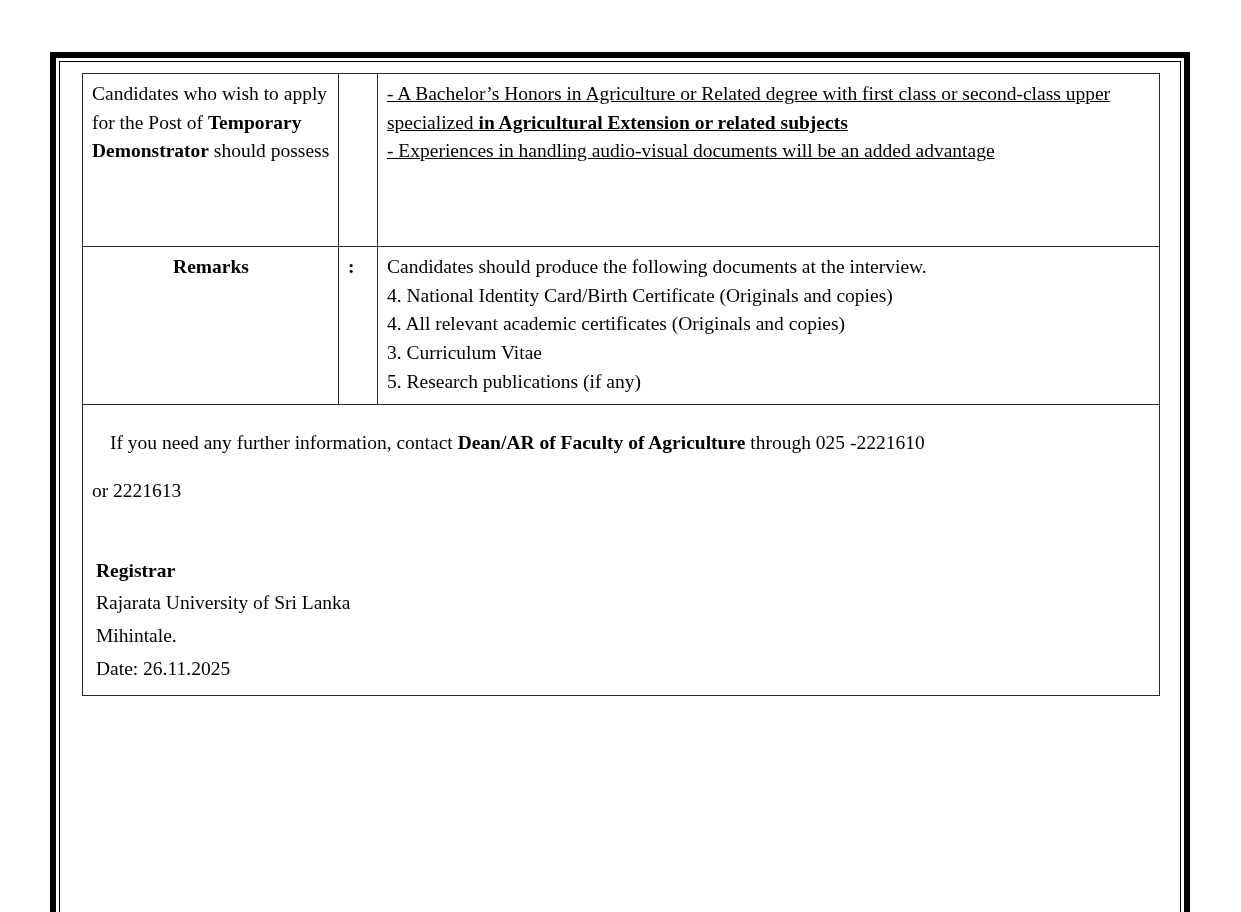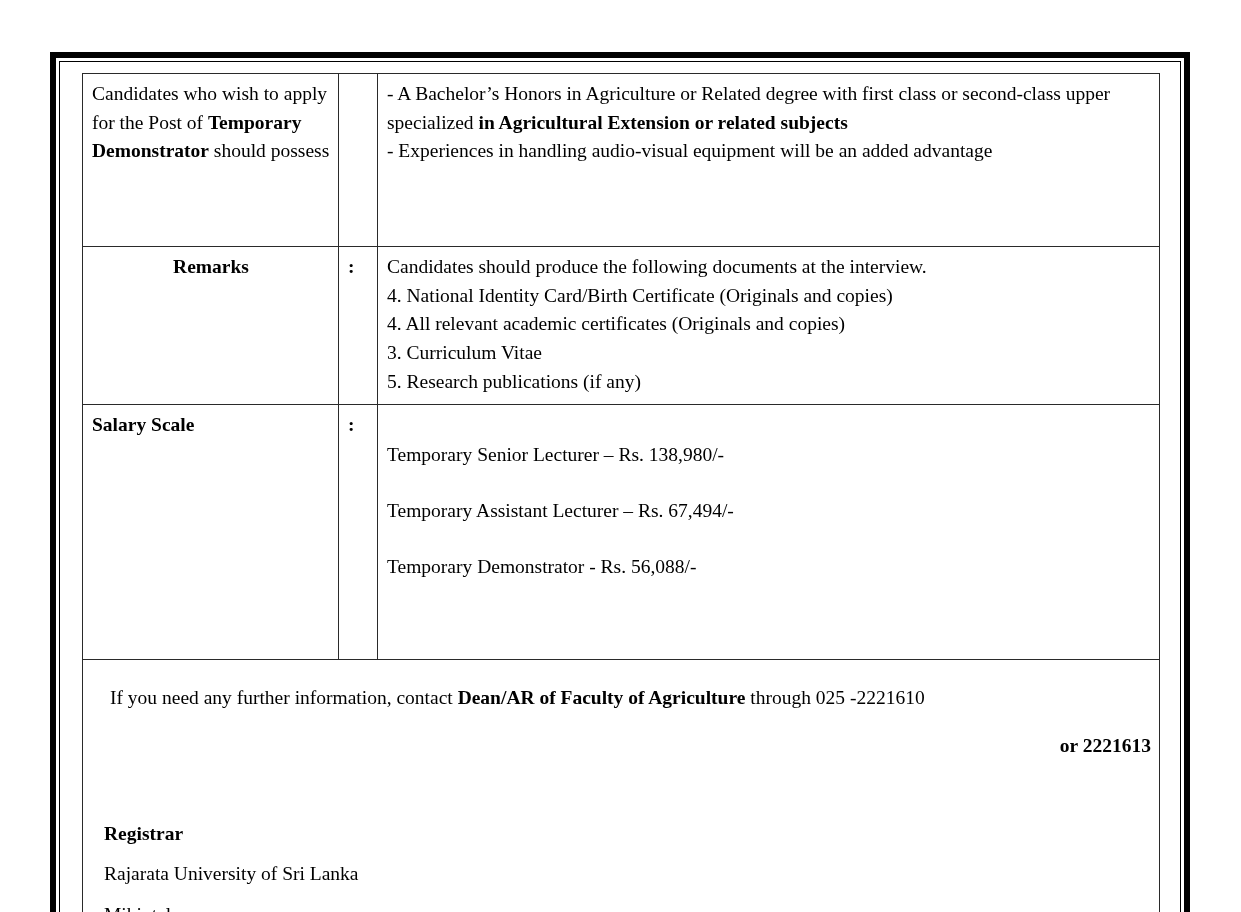--- a/index.html
+++ b/index.html
@@ -65,43 +65,43 @@
   td.label-cell   { padding-left: 11px; }
   td.colon-cell   { text-align: left; padding-left: 12px; font-weight: bold; }
   td.body-cell    { padding-left: 10px; }
 
   .b { font-weight: bold; }
 
   .row-line { margin: 0; }
 
   
   .r-criteria .label-cell { height: 158px; }
-  .r-criteria .body-cell  { padding-top: 6px; }
+  .r-criteria .body-cell  { padding-top: 6px; text-decoration: underline; }
 
   
   .r-remarks .label-cell  { height: 126px; text-align: center; }
 
   
   .r-salary .label-cell   { height: 240px; }
   .r-salary .body-cell    { padding-top: 6px; }
   .salary-list { margin: 0; padding: 0; }
   .salary-list .salary-item { margin: 0 0 27px 0; }
   .salary-list .salary-item:first-child { margin-top: 30px; }
   .salary-list .salary-item:last-child  { margin-bottom: 0; }
 
   
   .r-footer td { padding: 9px 9px 11px 11px; }
   .footer-para {
     margin: 18px;
     text-align: justify;
     text-justify: inter-word;
   }
-  .footer-para-last-line { text-align: right; font-weight: bold; }
+  .footer-para-last-line { text-align: left; }
   .footer-gap { height: 27px; }
-  .footer-block p { margin: 12px; }
+  .footer-block p { margin: 4px; }
 </style>
 </head>
 <body>
 
 <div class="page-frame">
   <div class="page-frame-inner"></div>
 </div>
 
 <div class="doc">
 
@@ -113,51 +113,38 @@
     </colgroup>
     <tbody>
 
       <tr class="r-criteria">
         <td class="label-cell">
           <span>Candidates who wish to apply for the Post of </span><span class="b">Temporary Demonstrator</span><span> should possess</span>
         </td>
         <td class="colon-cell"></td>
         <td class="body-cell">
           <div class="row-line"><span>- A Bachelor’s Honors in Agriculture or Related degree with first class or second-class upper specialized </span><span class="b">in Agricultural Extension or related subjects</span></div>
-          <div class="row-line">- Experiences in handling audio-visual equipment will be an added advantage</div>
+          <div class="row-line">- Experiences in handling audio-visual documents will be an added advantage</div>
         </td>
       </tr>
 
       <tr class="r-remarks">
         <td class="label-cell">
           <span class="b">Remarks</span>
         </td>
         <td class="colon-cell">:</td>
         <td class="body-cell">
           <div class="row-line">Candidates should produce the following documents at the interview.</div>
           <div class="row-line">4. National Identity Card/Birth Certificate (Originals and copies)</div>
           <div class="row-line">4. All relevant academic certificates (Originals and copies)</div>
           <div class="row-line">3. Curriculum Vitae</div>
           <div class="row-line">5. Research publications (if any)</div>
         </td>
       </tr>
 
-      <tr class="r-salary">
-        <td class="label-cell">
-          <span class="b">Salary Scale</span>
-        </td>
-        <td class="colon-cell">:</td>
-        <td class="body-cell">
-          <div class="salary-list">
-            <div class="salary-item">Temporary Senior Lecturer – Rs. 138,980/-</div>
-            <div class="salary-item">Temporary Assistant Lecturer – Rs. 67,494/-</div>
-            <div class="salary-item">Temporary Demonstrator -  Rs. 56,088/-</div>
-          </div>
-        </td>
-      </tr>
 
       <tr class="r-footer">
         <td colspan="3">
           <p class="footer-para"><span>If you need any further information, contact </span><span class="b">Dean/AR of Faculty of Agriculture</span><span> through 025 -2221610</span></p>
           <p class="footer-para-last-line">or 2221613</p>
 
           <div class="footer-gap"></div>
 
           <div class="footer-block">
             <p class="b">Registrar</p>

